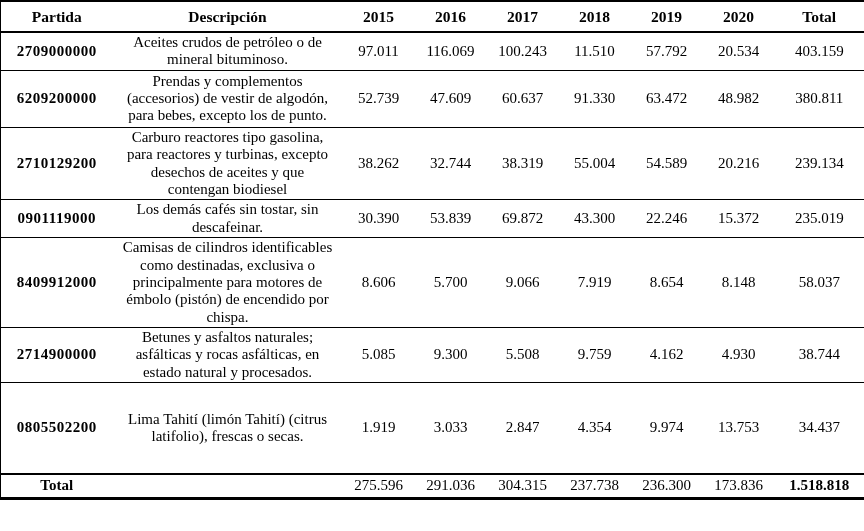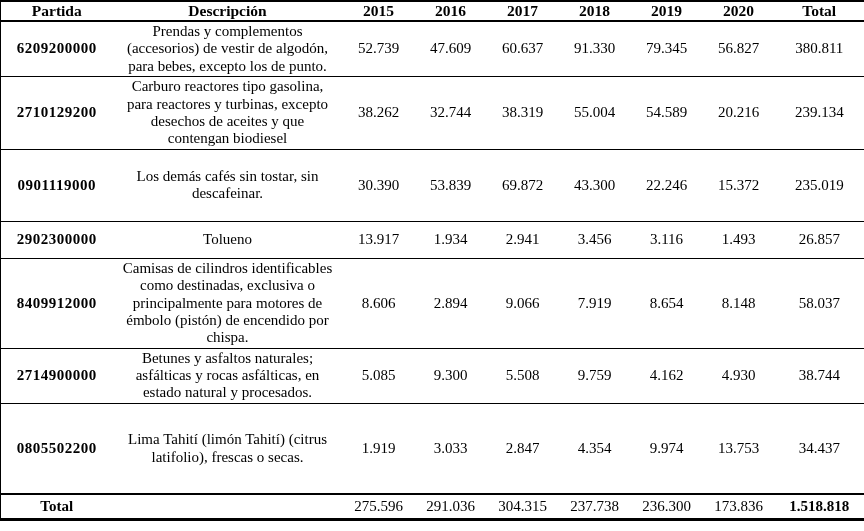--- a/index.html
+++ b/index.html
@@ -28,21 +28,21 @@
   col.c-year    { width: 72px; }
   col.c-total   { width: 90px; }
 
   th, td {
     padding: 0 3px;
     text-align: center;
     vertical-align: middle;
     font-size: 15px;
     line-height: 1.16;
   }
-  thead tr { height: 20px; border-bottom: 2px solid #000; }
+  thead tr { height: 31px; border-bottom: 2px solid #000; }
   thead th { font-weight: bold; font-size: 15.5px; }
 
   tbody tr { border-bottom: 1px solid #000; }
   tbody td.partida { font-weight: bold; letter-spacing: 0.5px; }
   tbody td.desc { padding: 1px 6px; }
 
   tbody tr:nth-child(1)  { height: 38px; }
   tbody tr:nth-child(2)  { height: 57px; }
   tbody tr:nth-child(3)  { height: 72px; }
   tbody tr:nth-child(4)  { height: 37px; padding-left: 24px; }
@@ -80,28 +80,39 @@
       <th>2016</th>
       <th>2017</th>
       <th>2018</th>
       <th>2019</th>
       <th>2020</th>
       <th>Total</th>
     </tr>
   </thead>
   <tbody>
       <tr>
+        <td class="partida">2709000000</td>
+        <td class="desc">Aceites crudos de petróleo o de mineral bituminoso.</td>
+        <td class="num">97.011</td>
+        <td class="num">116.069</td>
+        <td class="num">100.243</td>
+        <td class="num">11.510</td>
+        <td class="num">57.792</td>
+        <td class="num">20.534</td>
+        <td class="row-total">403.159</td>
+      </tr>
+      <tr>
         <td class="partida">6209200000</td>
         <td class="desc">Prendas y complementos (accesorios) de vestir de algodón, para bebes, excepto los de punto.</td>
         <td class="num">52.739</td>
         <td class="num">47.609</td>
         <td class="num">60.637</td>
         <td class="num">91.330</td>
-        <td class="num">79.345</td>
-        <td class="num">56.827</td>
+        <td class="num">63.472</td>
+        <td class="num">48.982</td>
         <td class="row-total">380.811</td>
       </tr>
       <tr>
         <td class="partida">2710129200</td>
         <td class="desc">Carburo reactores tipo gasolina, para reactores y turbinas, excepto desechos de aceites y que contengan biodiesel</td>
         <td class="num">38.262</td>
         <td class="num">32.744</td>
         <td class="num">38.319</td>
         <td class="num">55.004</td>
         <td class="num">54.589</td>
@@ -113,35 +124,24 @@
         <td class="desc">Los demás cafés sin tostar, sin descafeinar.</td>
         <td class="num">30.390</td>
         <td class="num">53.839</td>
         <td class="num">69.872</td>
         <td class="num">43.300</td>
         <td class="num">22.246</td>
         <td class="num">15.372</td>
         <td class="row-total">235.019</td>
       </tr>
       <tr>
-        <td class="partida">2902300000</td>
-        <td class="desc">Tolueno</td>
-        <td class="num">13.917</td>
-        <td class="num">1.934</td>
-        <td class="num">2.941</td>
-        <td class="num">3.456</td>
-        <td class="num">3.116</td>
-        <td class="num">1.493</td>
-        <td class="row-total">26.857</td>
-      </tr>
-      <tr>
         <td class="partida">8409912000</td>
         <td class="desc">Camisas de cilindros identificables como destinadas, exclusiva o principalmente para motores de émbolo (pistón) de encendido por chispa.</td>
         <td class="num">8.606</td>
-        <td class="num">2.894</td>
+        <td class="num">5.700</td>
         <td class="num">9.066</td>
         <td class="num">7.919</td>
         <td class="num">8.654</td>
         <td class="num">8.148</td>
         <td class="row-total">58.037</td>
       </tr>
       <tr>
         <td class="partida">2714900000</td>
         <td class="desc">Betunes y asfaltos naturales; asfálticas y rocas asfálticas, en estado natural y procesados.</td>
         <td class="num">5.085</td>

